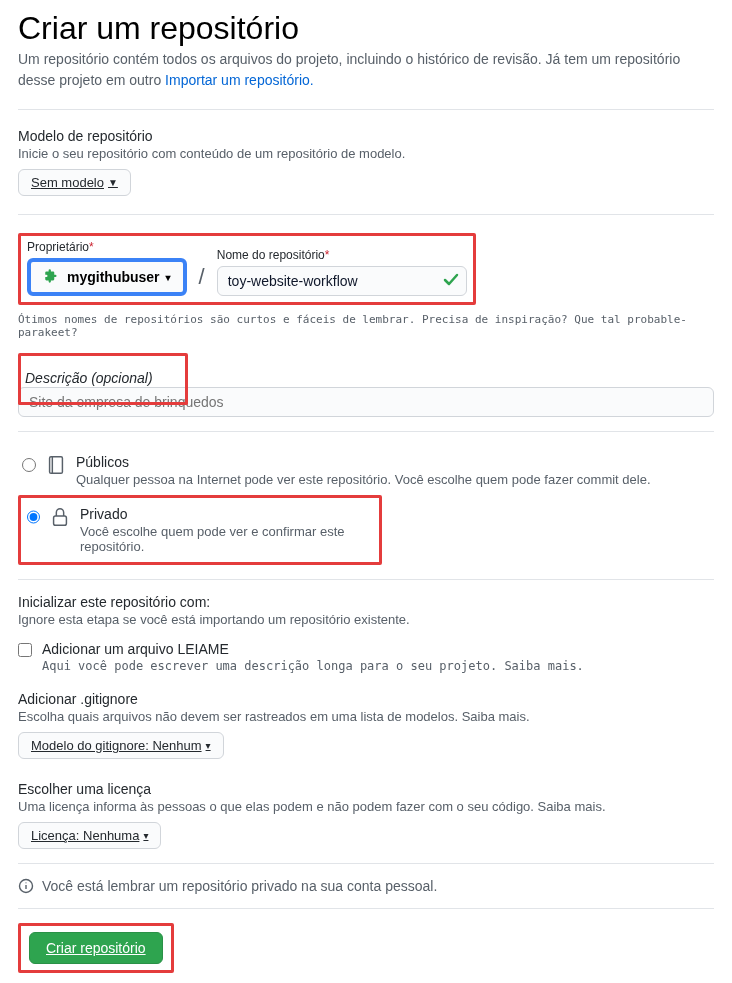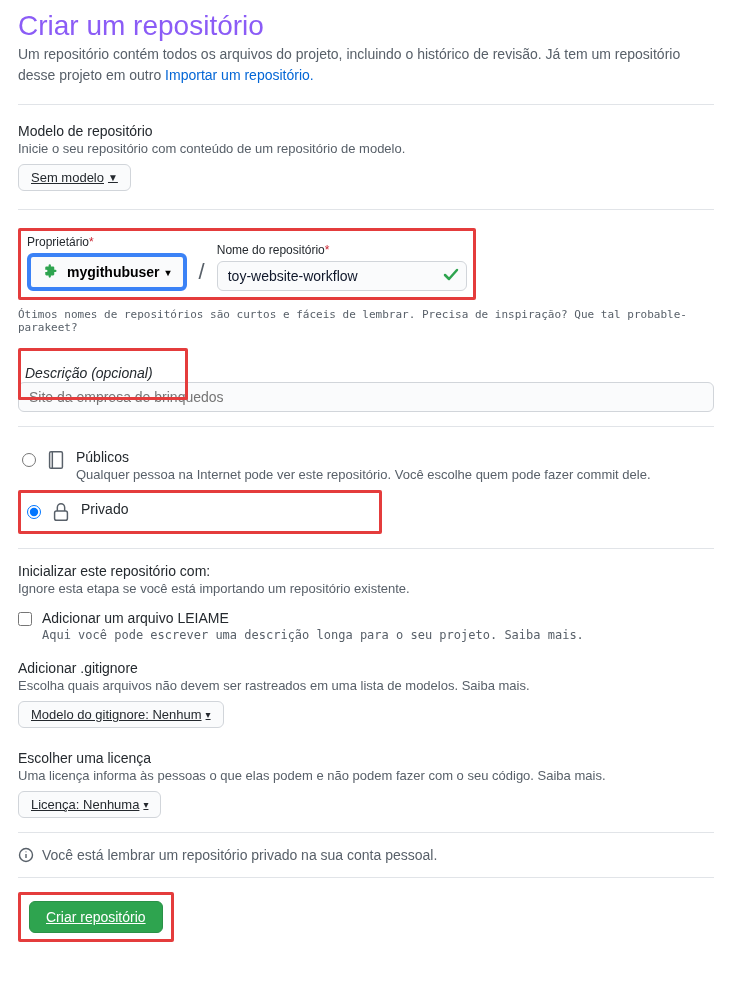--- a/index.html
+++ b/index.html
@@ -5,23 +5,23 @@
     * { box-sizing: border-box; margin: 0; padding: 0; }
     body {
       font-family: -apple-system, BlinkMacSystemFont, "Segoe UI", Helvetica, Arial, sans-serif;
       color: #24292e;
       background: #fff;
       padding: 10px 18px;
       font-size: 14px;
       width: 732px;
     }
     h1 {
-      font-size: 28px;
+      font-size: 32px;
       font-weight: 400;
-      color: #8b5cf6;
+      color: #000000;
       margin-bottom: 2px;
     }
     .subtitle {
       color: #586069;
       font-size: 14px;
       line-height: 1.5;
     }
     .link {
       color: #0366d6;
       text-decoration: none;
@@ -295,20 +295,21 @@
 
 <div class="highlight-block priv-wrap" style="width:364px;">
   <div class="radio-row">
     <input type="radio" name="vis" checked="" style="">
     <svg class="vis-icon" viewBox="0 0 24 24" fill="none" stroke="currentColor" stroke-width="1.6">
         <rect x="5" y="11" width="14" height="10" rx="2"></rect>
         <path d="M8 11V7a4 4 0 018 0v4"></path>
       </svg>
     <div class="radio-content">
       <div class="title">Privado</div>
+      <div class="desc">Você escolhe quem pode ver e confirmar este repositório.</div>
     </div>
   </div>
 </div>
 
 <hr class="hr-tight">
 
 
 <div class="section-title">Inicializar este repositório com:</div>
 <div class="help-text">Ignore esta etapa se você está importando um repositório existente.</div>
 <div class="spacer-md"></div>

